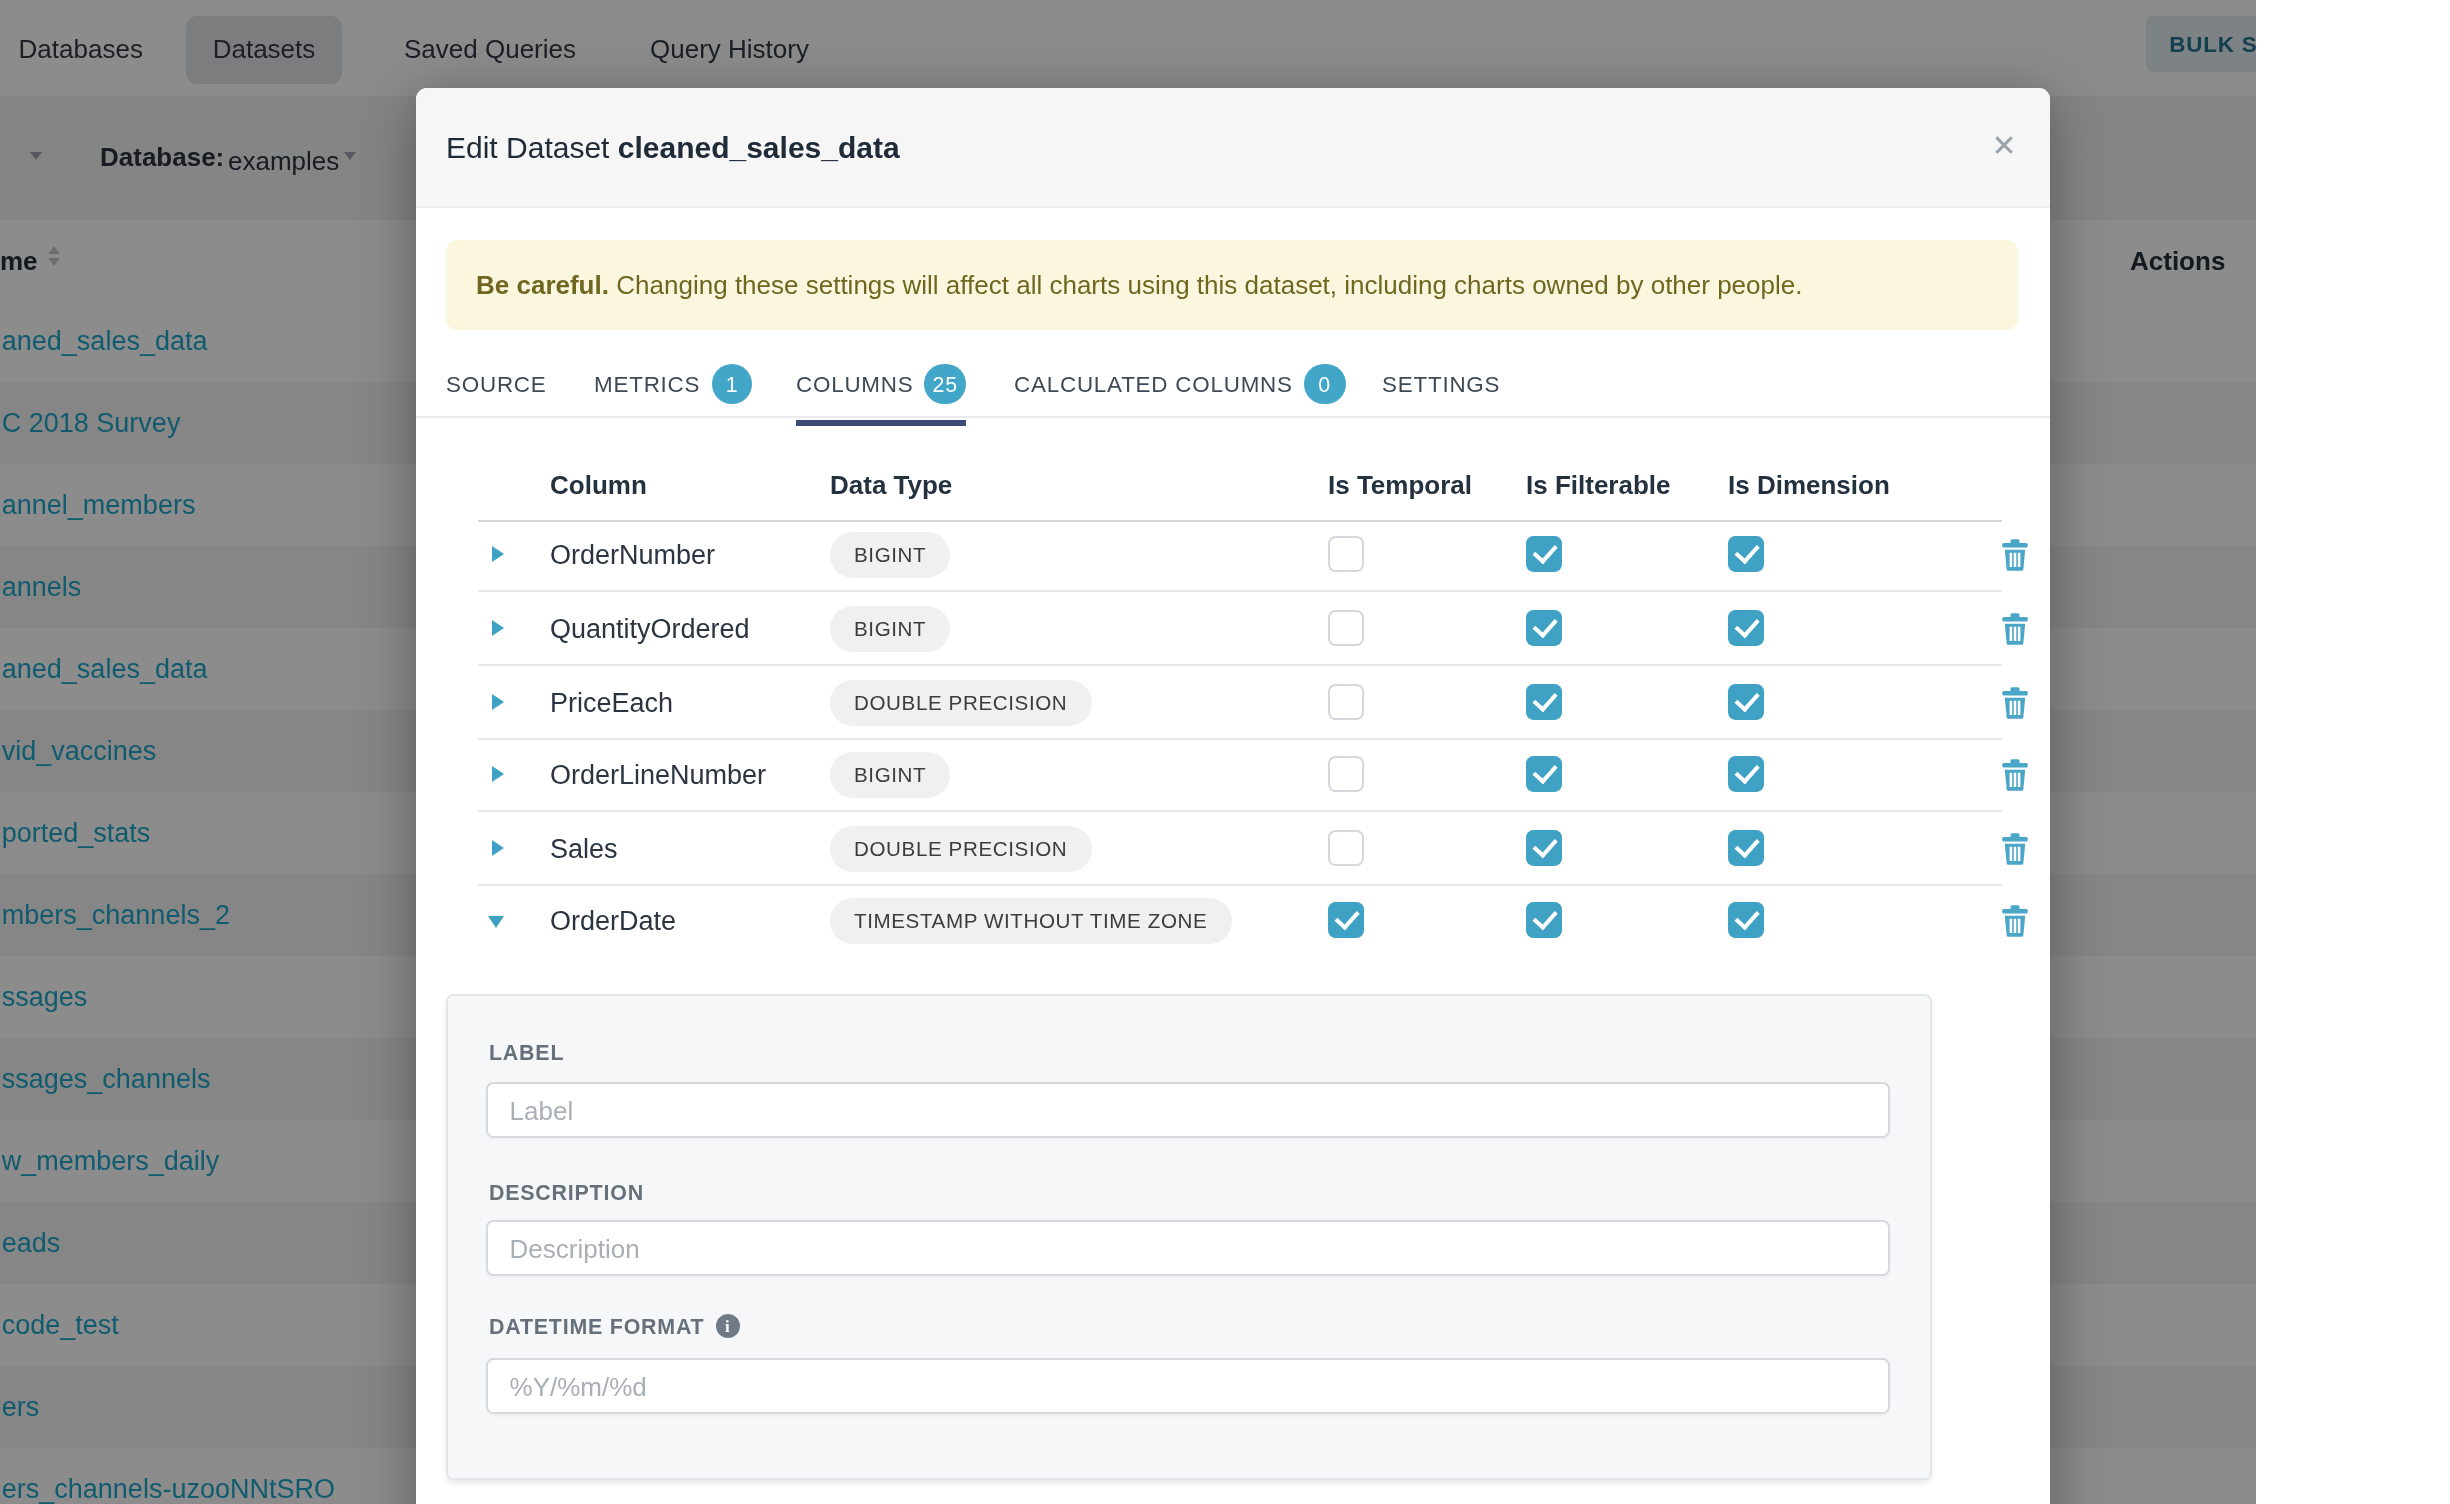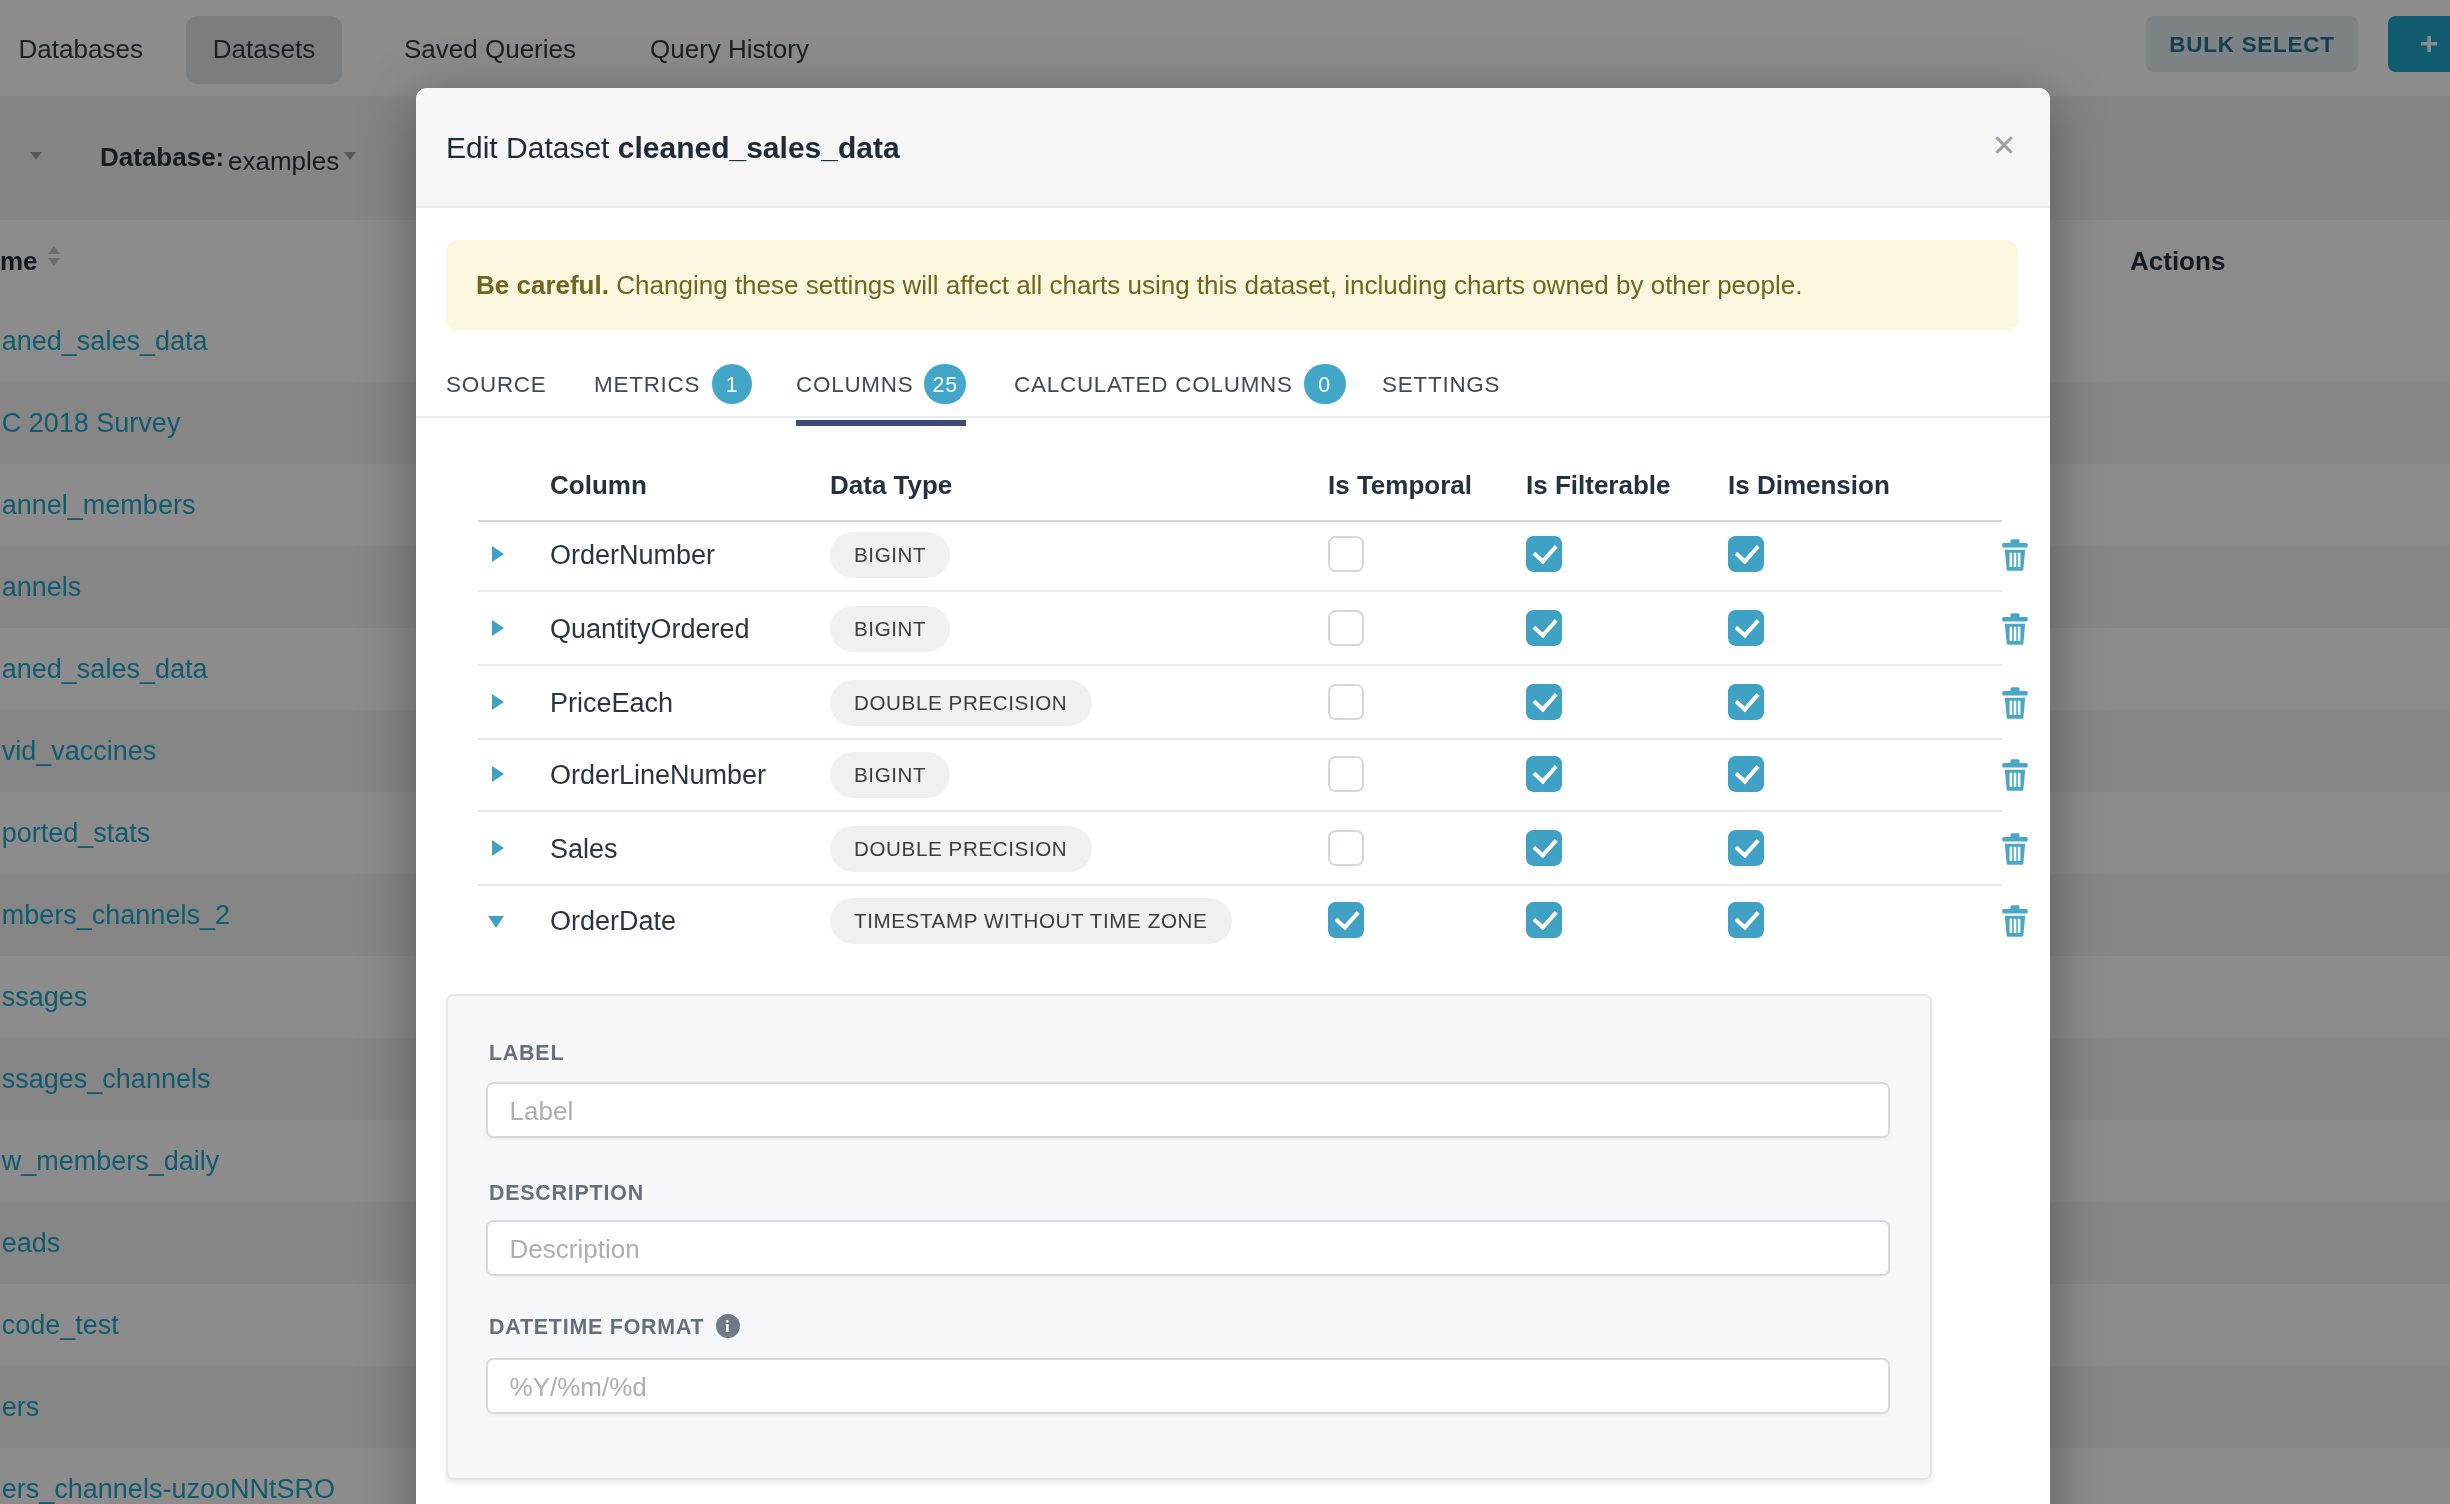--- a/index.html
+++ b/index.html
@@ -1,16 +1,16 @@
 <!DOCTYPE html>
 <html style="font-size:15px"><head>
 <meta charset="utf-8">
 <style>
   html,body{margin:0;padding:0;background:#fff;}
-  .viewport{position:relative;width:2450px;height:1505px;overflow:hidden;background:#22c55e;}
+  .viewport{position:relative;width:2256px;height:1505px;overflow:hidden;background:#22c55e;}
   .stage{position:absolute;left:0;top:0;width:1225px;height:752px;overflow:hidden;
          transform:scale(2);transform-origin:0 0;
          font-family:"Liberation Sans","DejaVu Sans",sans-serif;color:#2b3440;}
   .abs{position:absolute;}
 
   
   .nav{position:absolute;left:0;top:0;width:1225px;height:48px;background:#fff;border-bottom:0.9px solid #ececee;}
   .nav-item{position:absolute;top:0;height:48px;display:flex;align-items:center;font-size:13px;color:#323a45;cursor:pointer;}
   .nav-pill{position:absolute;left:93px;top:7.5px;width:78px;height:34px;background:#e2e4e7;border-radius:5.6px;
             display:flex;align-items:center;justify-content:center;font-size:13px;color:#323a45;}

